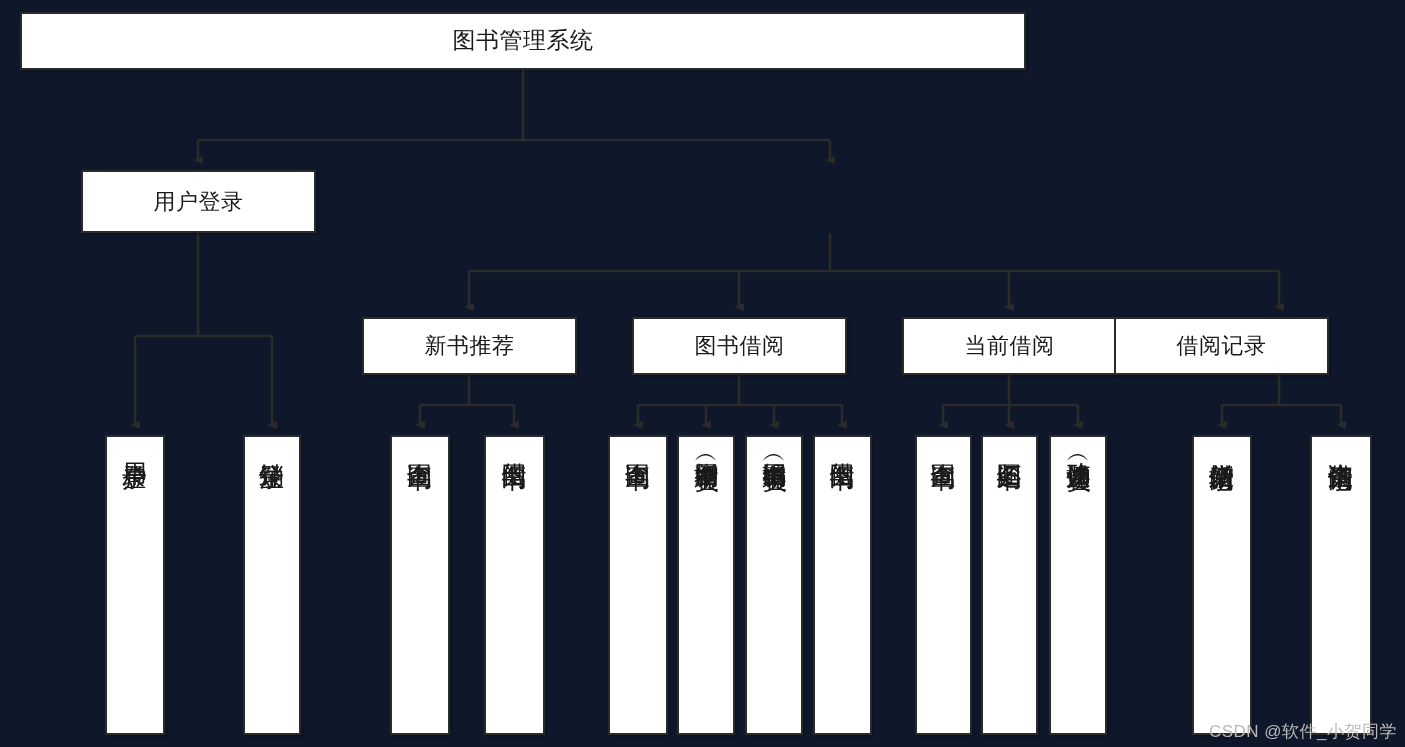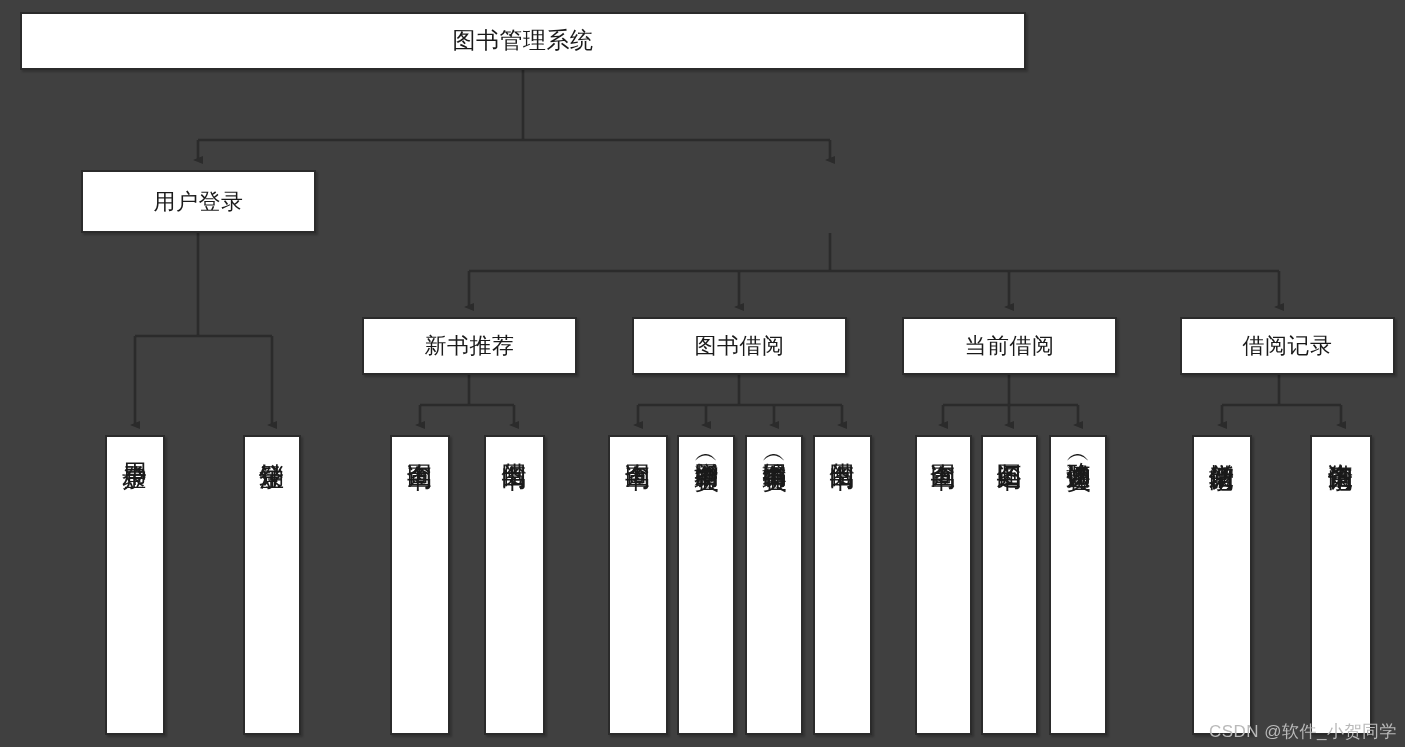--- a/index.html
+++ b/index.html
@@ -7,21 +7,21 @@
     padding: 0;
     background: #ffffff;
   }
   body {
     font-family: "Liberation Sans", "DejaVu Sans", sans-serif;
   }
   #canvas {
     position: relative;
     width: 1405px;
     height: 747px;
-    background: #404040;
+    background: #0f172a;
     overflow: hidden;
   }
   #wires {
     position: absolute;
     left: 0;
     top: 0;
     width: 1405px;
     height: 747px;
     pointer-events: none;
   }
@@ -137,21 +137,21 @@
 
   <div class="node level2" style="left:362px; top:317px; width:215px; height:58px;text-align:center;">
     <span class="label">新书推荐</span>
   </div>
   <div class="node level2" style="left:902px; top:317px; width:215px; height:58px;">
     <span class="label">当前借阅</span>
   </div>
   <div class="node level2" style="left:632px; top:317px; width:215px; height:58px;">
     <span class="label">图书借阅</span>
   </div>
-  <div class="node level2" style="left:1180px; top:317px; width:215px; height:58px;">
+  <div class="node level2" style="left:1114px; top:317px; width:215px; height:58px;">
     <span class="label">借阅记录</span>
   </div>
 
   <div class="node leaf" style="left:105px; top:435px; width:60px; height:300px;">
     <span class="label">用户登录</span>
   </div>
   <div class="node leaf" style="left:243px; top:435px; width:58px; height:300px;">
     <span class="label">注销登录</span>
   </div>
   <div class="node leaf" style="left:390px; top:435px; width:60px; height:300px;">

